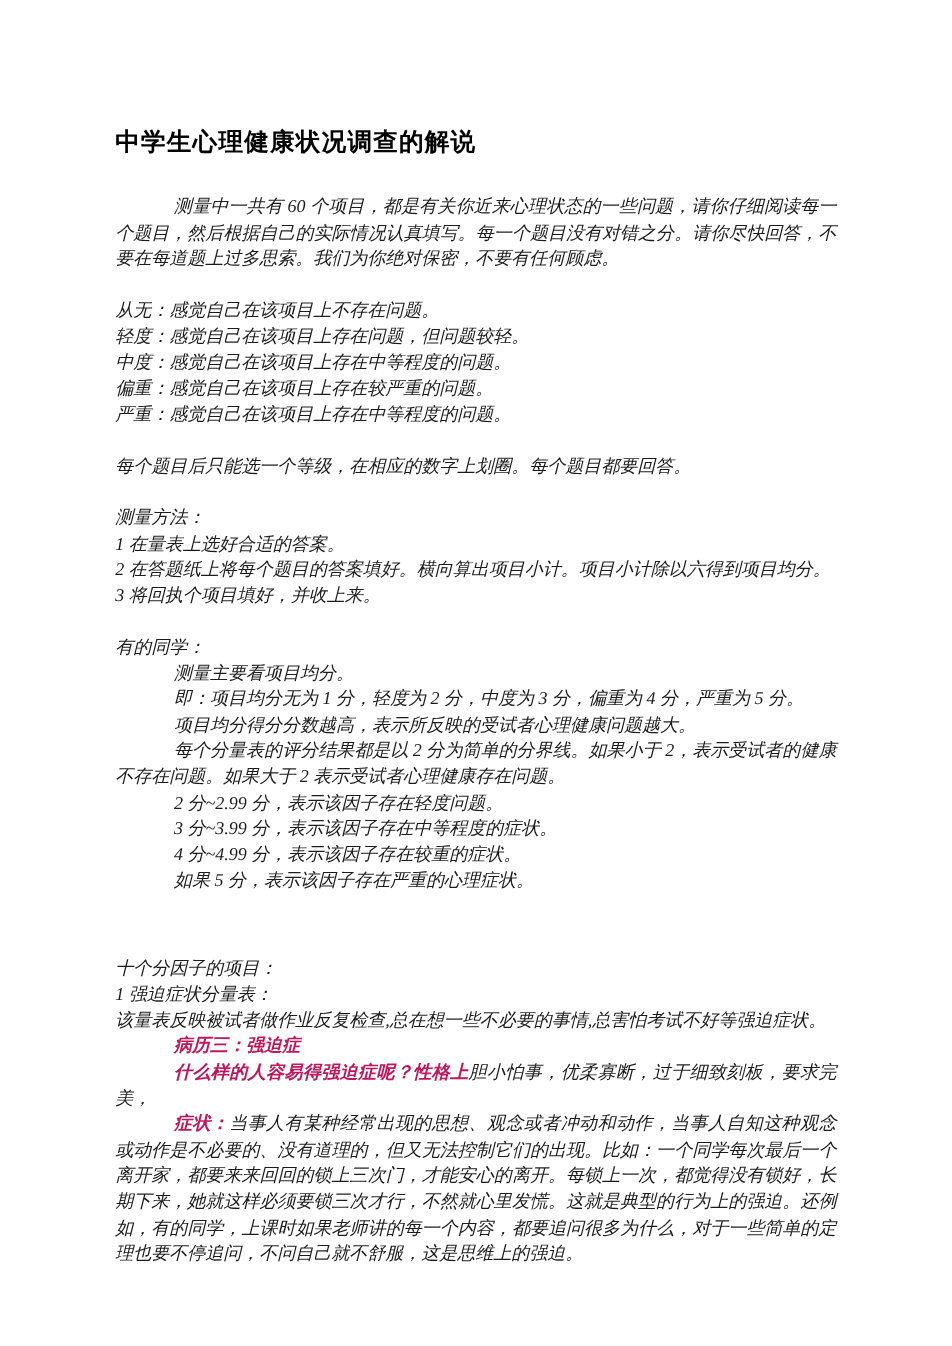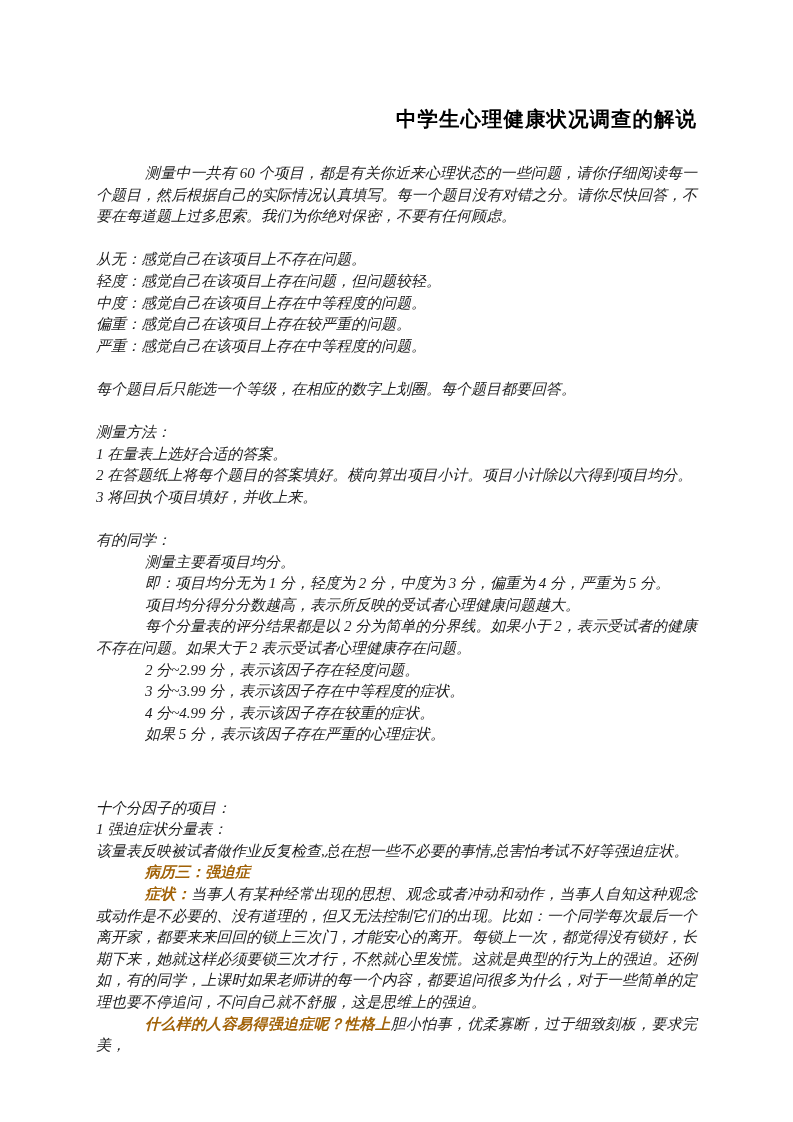--- a/index.html
+++ b/index.html
@@ -13,34 +13,34 @@
     padding: 104px 96px 0 96px;
     font-family: "Liberation Serif", "DejaVu Serif", serif;
     color: #1c1c1c;
     overflow: hidden;
   }
   .doc-title {
     margin: 0 0 29px 0;
     font-size: 20.5px;
     line-height: 30px;
     font-weight: bold;
-    text-align: right;
+    text-align: left;
     color: #000000;
     letter-spacing: 1px;
   }
   .page p {
     margin: 0;
     font-size: 15px;
     line-height: 21.6px;
     text-align: justify;
     font-style: italic;
   }
   .indent { text-indent: 49px; }
   .bold { font-weight: bold; }
-  p b { font-weight: bold; color: #a16207; }
+  p b { font-weight: bold; color: #be185d; }
   .gap    { height: 21.6px; }
   .gap-lg { height: 30px; }
 </style>
 </head>
 <body>
 
 <div class="page">
 
   <h1 class="doc-title">中学生心理健康状况调查的解说</h1>
 
@@ -79,17 +79,17 @@
 
   <div class="gap"></div>
   <div class="gap-lg"></div>
 
   <p>十个分因子的项目：</p>
   <p>1 强迫症状分量表：</p>
   <p>该量表反映被试者做作业反复检查,总在想一些不必要的事情,总害怕考试不好等强迫症状。</p>
 
   <p class="indent bold"><b>病历三：强迫症</b></p>
 
+  <p class="indent"><b>什么样的人容易得强迫症呢？性格上</b><span>胆小怕事，优柔寡断，过于细致刻板，要求完美，</span></p>
+
   <p class="indent"><b>症状：</b><span>当事人有某种经常出现的思想、观念或者冲动和动作，当事人自知这种观念或动作是不必要的、没有道理的，但又无法控制它们的出现。比如：一个同学每次最后一个离开家，都要来来回回的锁上三次门，才能安心的离开。每锁上一次，都觉得没有锁好，长期下来，她就这样必须要锁三次才行，不然就心里发慌。这就是典型的行为上的强迫。还例如，有的同学，上课时如果老师讲的每一个内容，都要追问很多为什么，对于一些简单的定理也要不停追问，不问自己就不舒服，这是思维上的强迫。</span></p>
-
-  <p class="indent"><b>什么样的人容易得强迫症呢？性格上</b><span>胆小怕事，优柔寡断，过于细致刻板，要求完美，</span></p>
 
 </div>
 
 </body></html>

